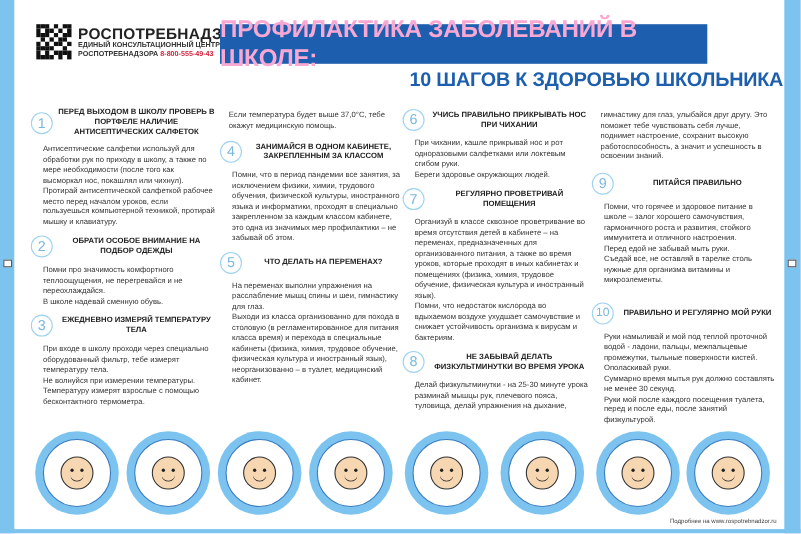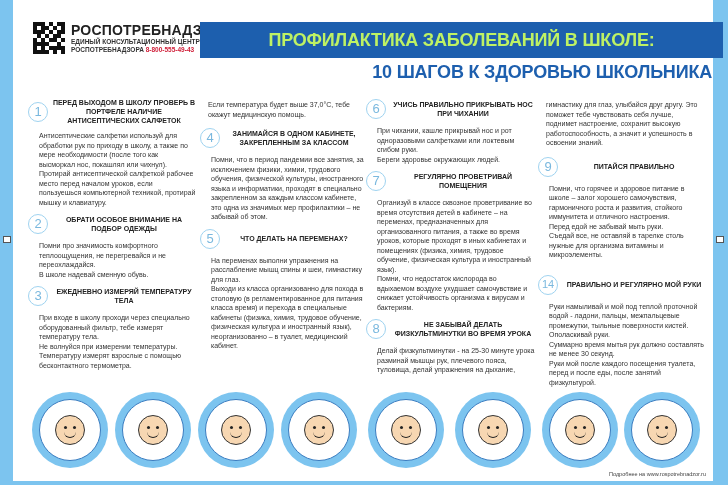--- a/index.html
+++ b/index.html
@@ -8,21 +8,21 @@
   .border-right { position:absolute; right:0; top:0; width:15px; height:485px; background:#7cc4ef; }
   .border-bottom { position:absolute; left:0; bottom:0; width:728px; height:4px; background:#7cc4ef; }
   .handle { position:absolute; width:6px; height:5px; background:#fff; border:1px solid #555; }
   .logo { position:absolute; left:33px; top:22px; display:flex; align-items:center; }
   .qr { width:32px; height:32px; display:grid; grid-template-columns:repeat(8,1fr); grid-template-rows:repeat(8,1fr); margin-right:6px; }
   .qr span { background:#111; }
   .qr span.w { background:#fff; }
   .brand { font-size:14px; font-weight:bold; letter-spacing:0.2px; color:#222; line-height:15px; }
   .brand-sub { font-size:6.5px; color:#333; line-height:8px; font-weight:bold; }
   .brand-sub .phone { color:#d0203a; }
-  .title-bar { position:absolute; left:200px; top:22px; width:523px; height:36px; background:#1d5fae; color:#bef264; font-weight:bold; font-size:18px; display:flex; align-items:center; justify-content:center; letter-spacing:-0.2px; }
+  .title-bar { position:absolute; left:200px; top:22px; width:443px; height:36px; background:#1d5fae; color:#f9a8d4; font-weight:bold; font-size:22px; display:flex; align-items:center; justify-content:center; letter-spacing:-0.2px; }
   .subtitle { position:absolute; left:200px; top:62px; width:512px; text-align:right; color:#1d5fae; font-weight:bold; font-size:18px; letter-spacing:-0.2px; }
   .col { position:absolute; font-size:7px; line-height:9.5px; color:#333; }
   .step { position:relative; margin-bottom:6px; }
   .step-head { display:flex; align-items:center; min-height:22px; }
   .num { width:18px; height:18px; border:1.5px solid #9fd3f0; border-radius:50%; color:#7ab8de; font-size:13px; display:flex; align-items:center; justify-content:center; flex-shrink:0; background:#fff; }
   .head-text { font-weight:bold; font-size:7px; line-height:9px; text-align:center; flex:1; text-transform:uppercase; color:#222; padding-left:4px; }
   .body-text { margin-top:6px; padding-left:11px; }
   .body-text p { margin:0; }
   .cont { padding-left:0; }
   .illus-row { position:absolute; left:28px; top:392px; width:680px; height:80px; }
@@ -220,21 +220,21 @@
         <div class="head-text">Питайся правильно</div>
       </div>
     <div class="body-text">
         <p>Помни, что горячее и здоровое питание в школе – залог хорошего самочувствия, гармоничного роста и развития, стойкого иммунитета и отличного настроения.</p>
         <p>Перед едой не забывай мыть руки.</p>
         <p>Съедай все, не оставляй в тарелке столь нужные для организма витамины и микроэлементы.</p>
       </div>
   </div>
   <div class="step" style="margin-top:14px;">
     <div class="step-head">
-        <div class="num" style="font-size:11px;">14</div>
+        <div class="num" style="font-size:11px;">10</div>
         <div class="head-text">Правильно и регулярно мой руки</div>
       </div>
     <div class="body-text">
         <p>Руки намыливай и мой под теплой проточной водой - ладони, пальцы, межпальцевые промежутки, тыльные поверхности кистей.</p>
         <p>Ополаскивай руки.</p>
         <p>Суммарно время мытья рук должно составлять не менее 30 секунд.</p>
         <p>Руки мой после каждого посещения туалета, перед и после еды, после занятий физкультурой.</p>
       </div>
   </div>
 </div>

